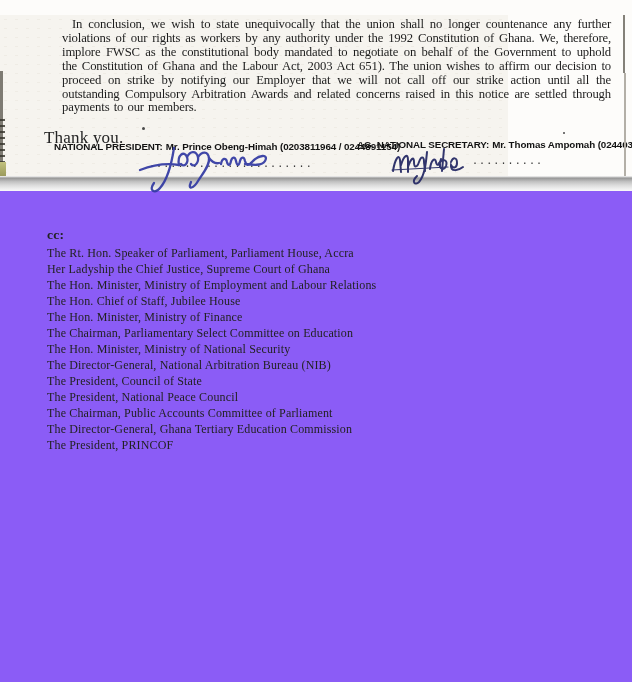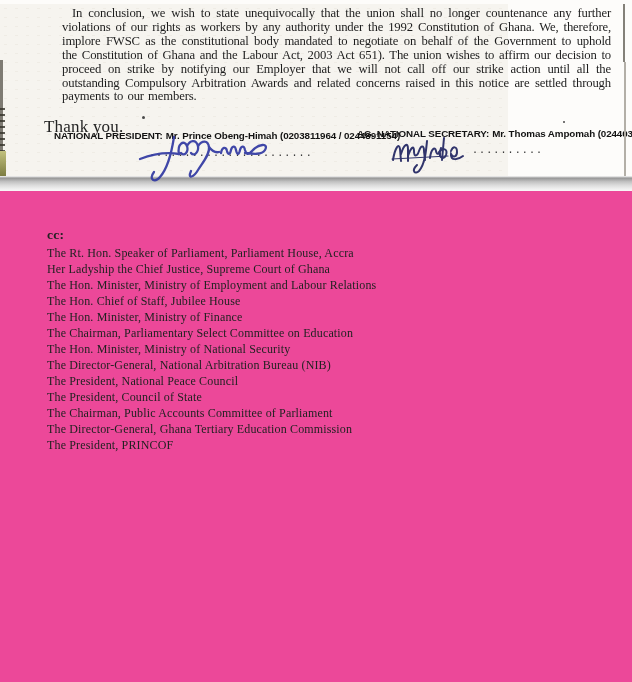--- a/index.html
+++ b/index.html
@@ -3,21 +3,21 @@
 <meta charset="utf-8">
 <style>
   html,body{margin:0;padding:0;}
   .screen{
     position:relative;width:632px;height:682px;overflow:hidden;
     background:#fdfcfa;
     font-family:"Liberation Serif", serif;
   }
   
   .scan{
-    position:absolute;left:0;top:4px;width:508px;height:176px;
+    position:absolute;left:0;top:15px;width:508px;height:176px;
     background:#f6f4ef;
     background-image:radial-gradient(#efece5 1px, transparent 1.2px);
     background-size:11px 9px;
   }
   .scan-text{filter:blur(0.3px);}
   .para{
     position:absolute;left:62px;top:3px;width:549px;
     font-size:12.7px;line-height:13.9px;letter-spacing:-0.15px;word-spacing:1.2px;
     text-align:justify;text-indent:10px;color:#1d1d1d;
   }
@@ -54,21 +54,21 @@
   .edge-left-olive{position:absolute;left:0;top:147px;width:6px;height:25px;
     background:linear-gradient(180deg,#c2c17e,#7d7d42);}
   .edge-right-dark{position:absolute;left:623px;top:0;width:2px;height:58px;background:#6f6b62;opacity:.85;}
   .edge-right-light{position:absolute;left:624px;top:58px;width:1.5px;height:118px;background:#b3afa7;}
   
   .band{
     position:absolute;left:0;top:176px;width:632px;height:15px;
     background:linear-gradient(180deg,#fafafa 0%,#979797 14%,#c2c2c2 38%,#dcdcdc 62%,#eeeeee 84%,#f8f8f8 100%);
   }
   
-  .lower{position:absolute;left:0;top:191px;width:632px;height:491px;background:#ec4899;}
+  .lower{position:absolute;left:0;top:191px;width:632px;height:491px;background:#8b5cf6;}
   .cc{position:absolute;left:47px;top:36px;color:#222;filter:blur(0.25px);}
   .cc-label{font-size:13.5px;font-weight:700;letter-spacing:0.3px;margin-bottom:2px;}
   .cc-item{font-size:12px;line-height:16px;letter-spacing:0.15px;white-space:nowrap;}
 </style>
 </head>
 <body>
 
 <div class="screen">
 
   <div class="scan">
@@ -131,21 +131,21 @@
     <div class="cc">
       <div class="cc-label">cc:</div>
       <div class="cc-item">The Rt. Hon. Speaker of Parliament, Parliament House, Accra</div>
       <div class="cc-item">Her Ladyship the Chief Justice, Supreme Court of Ghana</div>
       <div class="cc-item">The Hon. Minister, Ministry of Employment and Labour Relations</div>
       <div class="cc-item">The Hon. Chief of Staff, Jubilee House</div>
       <div class="cc-item">The Hon. Minister, Ministry of Finance</div>
       <div class="cc-item">The Chairman, Parliamentary Select Committee on Education</div>
       <div class="cc-item">The Hon. Minister, Ministry of National Security</div>
       <div class="cc-item">The Director-General, National Arbitration Bureau (NIB)</div>
+      <div class="cc-item">The President, Council of State</div>
       <div class="cc-item">The President, National Peace Council</div>
-      <div class="cc-item">The President, Council of State</div>
       <div class="cc-item">The Chairman, Public Accounts Committee of Parliament</div>
       <div class="cc-item">The Director-General, Ghana Tertiary Education Commission</div>
       <div class="cc-item">The President, PRINCOF</div>
     </div>
   </div>
 
 </div>
 
 </body></html>

